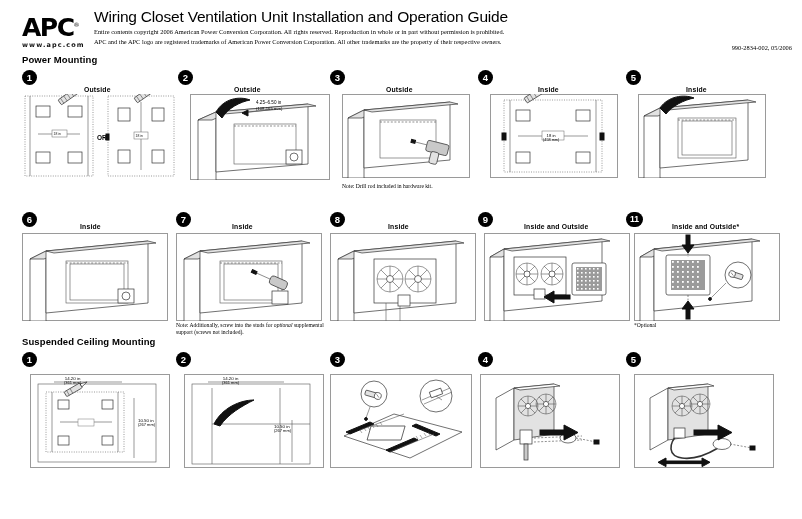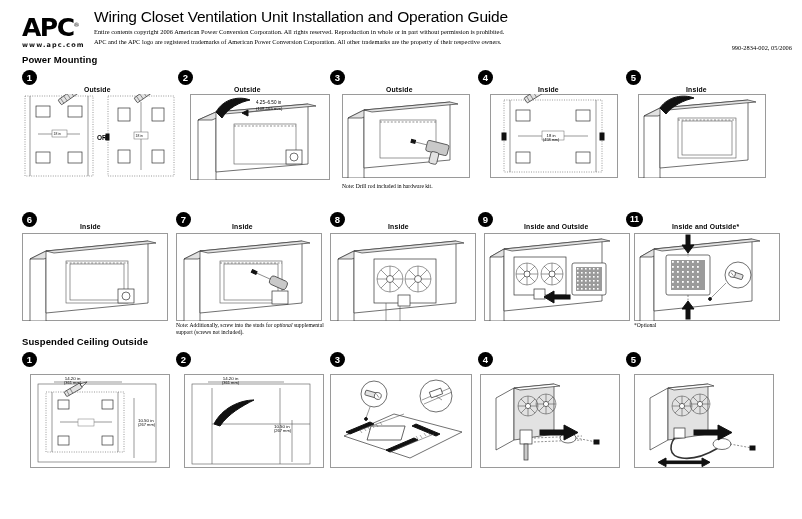--- a/index.html
+++ b/index.html
@@ -453,21 +453,21 @@
         <rect class="fillg" x="0" y="0" width="13" height="5" rx="1"></rect>
         <circle class="fillw" cx="2" cy="2.5" r="3.2"></circle>
         <line class="thin" x1="0.4" y1="1.4" x2="3.6" y2="3.6"></line>
       </g>
       <line class="thin" x1="92" y1="50" x2="76" y2="66"></line>
       <circle class="fillk" cx="76" cy="66" r="1.4"></circle>
     </svg>
   </div>
   <div class="footnote" style="left:634px;top:322px;">*Optional</div>
 
-  <div class="section-title" id="sec-ceiling">Suspended Ceiling Outside</div>
+  <div class="section-title" id="sec-ceiling">Suspended Ceiling Mounting</div>
 
   <div class="step" style="left:22px;top:352px;">
     <div class="badge">1</div>
   </div>
   <div class="panel" style="left:30px;top:374px;width:140px;height:94px;"></div>
   <div style="position:absolute;left:30px;top:374px;">
     <svg width="140" height="94" viewBox="0 0 140 94">
       <rect class="thin" x="8" y="10" width="118" height="78"></rect>
       <rect class="dot" x="16" y="18" width="78" height="60"></rect>
       <line class="thin" x1="22" y1="18" x2="22" y2="78"></line>

